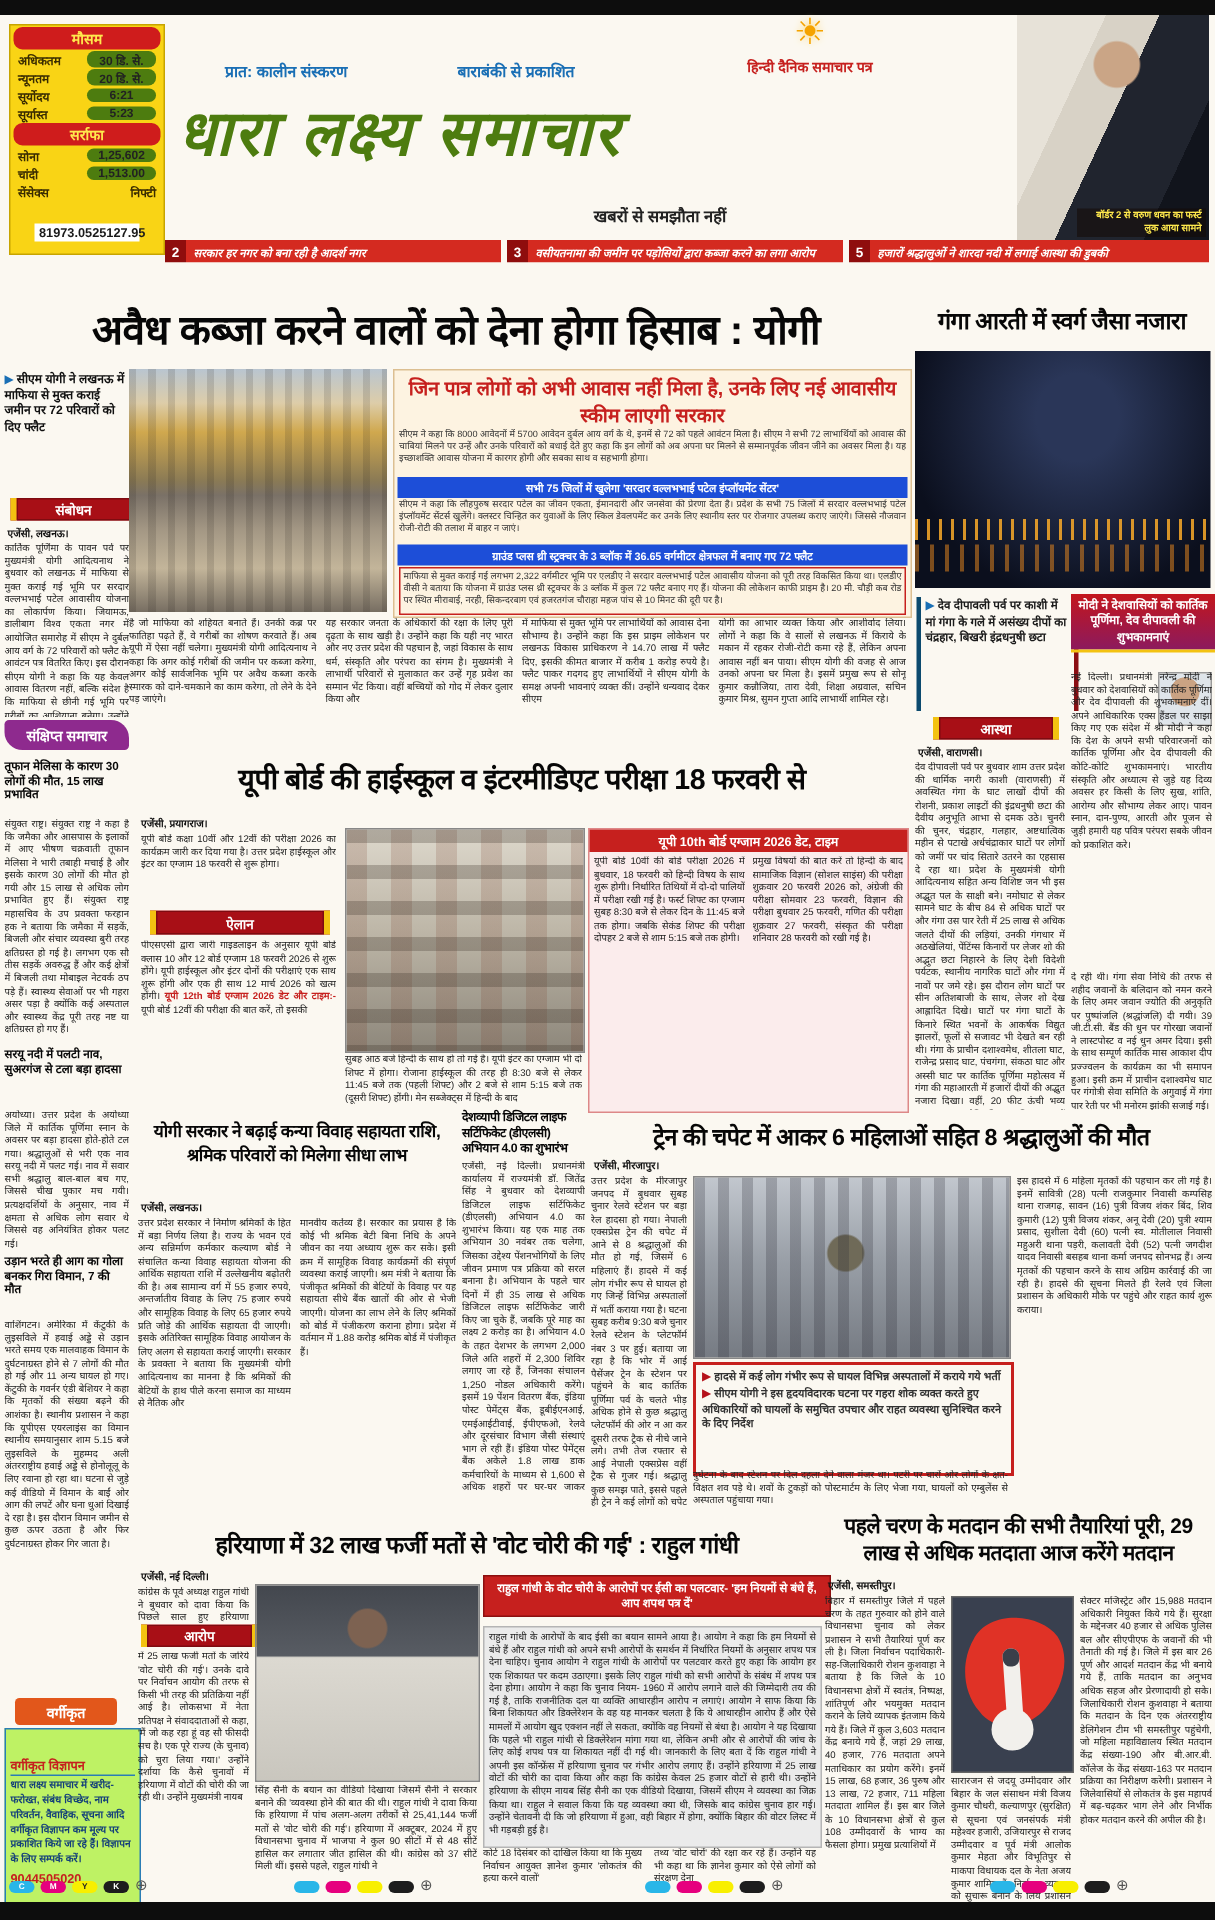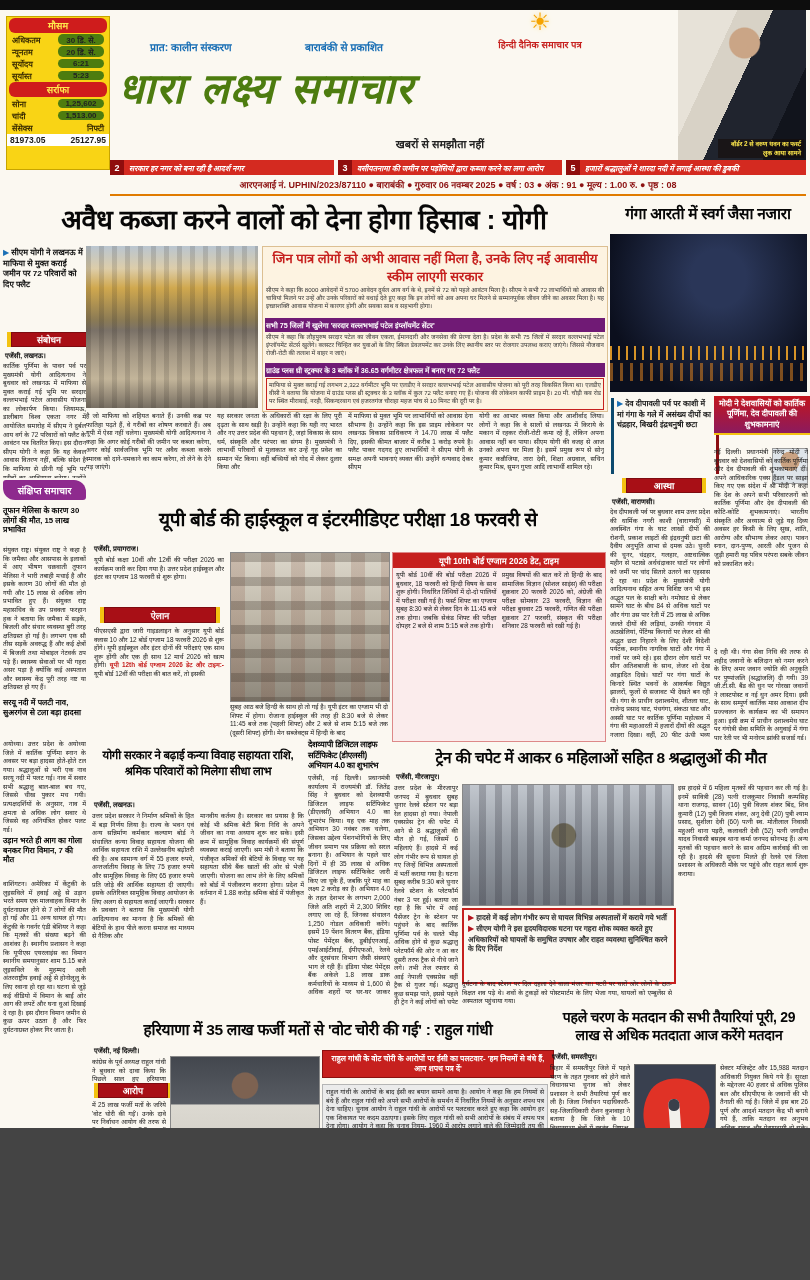--- a/index.html
+++ b/index.html
@@ -1,27 +1,27 @@
 <!DOCTYPE html>
 <html><head>
 <meta charset="utf-8">
 <style>
   html,body{margin:0;padding:0;background:#444;}
-  .page{position:relative;width:810px;height:1128px;margin:0 auto;background:#fbf8f1;overflow:hidden;
+  .page{position:relative;width:810px;height:1280px;margin:0 auto;background:#fbf8f1;overflow:hidden;
         font-family:"Liberation Sans","DejaVu Sans",sans-serif;color:#1a1a1a;}
   .abs{position:absolute;}
   .bt{font-size:6.4px;line-height:1.34;text-align:justify;color:#222;overflow:hidden;word-break:break-word;}
   .byline{font-size:6.8px;font-weight:bold;color:#111;}
   .hd{font-weight:900;color:#070707;letter-spacing:-0.3px;}
   .nowrap{white-space:nowrap;overflow:hidden;}
   .center{text-align:center;}
   .kicker{background:#a80f16;color:#fff;font-weight:bold;text-align:center;font-size:9px;
           border-left:4px solid #f3c211;border-right:4px solid #f3c211;box-shadow:0 0 0 1px #7e0b10 inset;
           display:flex;align-items:center;justify-content:center;}
-  .blueband{background:#701a75;color:#fff;font-weight:bold;font-size:7.2px;padding:2px 1px;}
+  .blueband{background:#1d4ed8;color:#fff;font-weight:bold;font-size:7.2px;text-align:center;padding:2px 1px;}
   .redtitle{color:#c6201e;font-weight:bold;font-size:13px;text-align:center;}
   .photo{overflow:hidden;border:1px solid #999;}
   .weatherbox{background:#f9d415;border:1px solid #c7a400;font-size:8px;}
   .wb-title{background:#cf1c1c;color:#ffe94d;font-weight:bold;text-align:center;font-size:9.5px;padding:1px 0;margin:1px 2px;border-radius:6px;}
   .wb-row{display:flex;justify-content:space-between;align-items:center;padding:0 3px;margin:1px 2px;}
   .wb-l{font-weight:bold;color:#3a2c00;font-size:8px;}
   .wb-v{background:#4d7c0f;border-radius:5px;padding:0 4px;font-weight:bold;font-size:8px;color:#222;min-width:38px;text-align:center;}
   .teaser{display:flex;height:15px;overflow:hidden;}
   .tnum{background:#8f0d0d;color:#fff;font-weight:bold;font-size:9px;width:14px;display:flex;align-items:center;justify-content:center;}
   .ttext{background:#d42a20;color:#fff;font-weight:bold;font-style:italic;font-size:7.6px;flex:1;display:flex;align-items:center;padding:0 5px;white-space:nowrap;overflow:hidden;}
@@ -90,21 +90,21 @@
         <span class="wb-v">1,25,602</span>
       </div>
     <div class="wb-row">
         <span class="wb-l">चांदी</span>
         <span class="wb-v">1,513.00</span>
       </div>
     <div class="wb-row">
         <span class="wb-l">सेंसेक्स</span>
         <span class="wb-l">निफ्टी</span>
       </div>
-    <div class="wb-row" style="background:#fff;margin:0;padding:1px 3px;">
+    <div class="wb-row" style="background:#fff;margin:16px;padding:1px 3px;">
         <span style="font-weight:bold;font-size:8.5px;">81973.05</span>
         <span style="font-weight:bold;font-size:8.5px;">25127.95</span>
       </div>
   </div>
 
   <div class="abs blue-ed" style="left:150px;top:40px;">प्रात: कालीन संस्करण</div>
   <div class="abs blue-ed" style="left:305px;top:40px;">बाराबंकी से प्रकाशित</div>
   <div class="abs sun center" style="left:520px;top:10px;width:40px;">☀</div>
   <div class="abs red-ed center" style="left:440px;top:38px;width:200px;">हिन्दी दैनिक समाचार पत्र</div>
   <div class="abs papertitle nowrap" style="left:118px;top:58px;width:562px;">धारा लक्ष्य समाचार</div>
@@ -121,21 +121,20 @@
     <span class="ttext">सरकार हर नगर को बना रही है आदर्श नगर</span>
   </div>
   <div class="abs teaser" style="left:338px;top:160px;width:224px;">
     <span class="tnum">3</span>
     <span class="ttext">वसीयतनामा की जमीन पर पड़ोसियों द्वारा कब्जा करने का लगा आरोप</span>
   </div>
   <div class="abs teaser" style="left:566px;top:160px;width:240px;">
     <span class="tnum">5</span>
     <span class="ttext">हजारों श्रद्धालुओं ने शारदा नदी में लगाई आस्था की डुबकी</span>
   </div>
-  <div class="abs dateline" style="left:110px;top:177px;width:696px;height:17px;">आरएनआई नं. UPHIN/2023/87110 ● बाराबंकी ● गुरुवार 06 नवम्बर 2025 ● वर्ष : 03 ● अंक : 91 ● मूल्य : 1.00 रु. ● पृष्ठ : 08</div>
 
   <div class="abs hd nowrap center" style="left:2px;top:200px;width:604px;font-size:27px;">अवैध कब्जा करने वालों को देना होगा हिसाब : योगी</div>
 
   <div class="abs deckbox" style="left:3px;top:248px;width:83px;height:82px;">
     <span class="arrow">▶</span><span>सीएम योगी ने लखनऊ में माफिया से मुक्त कराई जमीन पर 72 परिवारों को दिए फ्लैट</span>
   </div>
   <div class="abs kicker" style="left:7px;top:332px;width:76px;height:15px;">संबोधन</div>
   <div class="abs byline" style="left:5px;top:351px;">एजेंसी, लखनऊ।</div>
   <div class="abs bt" style="left:3px;top:362px;width:83px;height:116px;">कार्तिक पूर्णिमा के पावन पर्व पर मुख्यमंत्री योगी आदित्यनाथ ने बुधवार को लखनऊ में माफिया से मुक्त कराई गई भूमि पर सरदार वल्लभभाई पटेल आवासीय योजना का लोकार्पण किया। जियामऊ, डालीबाग विश्व एकता नगर में आयोजित समारोह में सीएम ने दुर्बल आय वर्ग के 72 परिवारों को फ्लैट के आवंटन पत्र वितरित किए। इस दौरान सीएम योगी ने कहा कि यह केवल आवास वितरण नहीं, बल्कि संदेश है कि माफिया से छीनी गई भूमि पर गरीबों का आशियाना बनेगा। उन्होंने कहा कि यह उन लोगों के लिए चेतावनी</div>
 
@@ -233,21 +232,21 @@
        repeating-linear-gradient(90deg, rgba(40,40,50,.25) 0 7px, rgba(0,0,0,0) 7px 16px),
        radial-gradient(circle at 48% 42%, #6f6a58 0 9%, rgba(0,0,0,0) 10%),
        linear-gradient(180deg,#c2c7ce 0%,#9aa0a8 45%,#767b83 100%);"></div>
   <div class="abs bulletbox" style="left:462px;top:908px;width:202px;height:66px;">
     <div><span class="arrow">▶</span><span>हादसे में कई लोग गंभीर रूप से घायल  विभिन्न अस्पतालों में कराये गये भर्ती</span></div>
     <div><span class="arrow">▶</span><span>सीएम योगी ने इस हृदयविदारक घटना पर गहरा शोक व्यक्त करते हुए अधिकारियों को घायलों के समुचित उपचार और राहत व्यवस्था सुनिश्चित करने के दिए निर्देश</span></div>
   </div>
   <div class="abs bt" style="left:462px;top:980px;width:210px;height:26px;">दुर्घटना के बाद स्टेशन पर दिल दहला देने वाला मंजर था। पटरी पर चारों ओर लोगों के क्षत-विक्षत शव पड़े थे। शवों के टुकड़ों को पोस्टमार्टम के लिए भेजा गया, घायलों को एम्बुलेंस से अस्पताल पहुंचाया गया।</div>
   <div class="abs bt" style="left:678px;top:784px;width:130px;height:222px;">इस हादसे में 6 महिला मृतकों की पहचान कर ली गई है। इनमें सावित्री (28) पत्नी राजकुमार निवासी कम्पसिह थाना राजगढ़, सावन (16) पुत्री विजय शंकर बिंद, शिव कुमारी (12) पुत्री विजय शंकर, अनू देवी (20) पुत्री श्याम प्रसाद, सुशीला देवी (60) पत्नी स्व. मोतीलाल निवासी महुअरी थाना पड़री, कलावती देवी (52) पत्नी जगदीश यादव निवासी बसहब थाना कर्मा जनपद सोनभद्र हैं। अन्य मृतकों की पहचान करने के साथ अग्रिम कार्रवाई की जा रही है। हादसे की सूचना मिलते ही रेलवे एवं जिला प्रशासन के अधिकारी मौके पर पहुंचे और राहत कार्य शुरू कराया।</div>
 
-  <div class="abs hd nowrap center" style="left:92px;top:1018px;width:452px;font-size:15.5px;">हरियाणा में 35 लाख फर्जी मतों से 'वोट चोरी की गई' : राहुल गांधी</div>
+  <div class="abs hd nowrap center" style="left:92px;top:1018px;width:452px;font-size:15.5px;">हरियाणा में 32 लाख फर्जी मतों से 'वोट चोरी की गई' : राहुल गांधी</div>
   <div class="abs byline" style="left:94px;top:1046px;">एजेंसी, नई दिल्ली।</div>
   <div class="abs bt" style="left:92px;top:1058px;width:74px;height:24px;">कांग्रेस के पूर्व अध्यक्ष राहुल गांधी ने बुधवार को दावा किया कि पिछले साल हुए हरियाणा विधानसभा चुनाव</div>
   <div class="abs kicker" style="left:94px;top:1083px;width:70px;height:15px;">आरोप</div>
   <div class="abs bt" style="left:92px;top:1101px;width:74px;height:178px;">में 25 लाख फर्जी मतों के जरिये 'वोट चोरी की गई'। उनके दावे पर निर्वाचन आयोग की तरफ से किसी भी तरह की प्रतिक्रिया नहीं आई है। लोकसभा में नेता प्रतिपक्ष ने संवाददाताओं से कहा, 'मैं जो कह रहा हूं वह सौ फीसदी सच है। एक पूरे राज्य (के चुनाव) को चुरा लिया गया।' उन्होंने दर्शाया कि कैसे चुनावों में हरियाणा में वोटों की चोरी की जा रही थी। उन्होंने मुख्यमंत्री नायब</div>
   <div class="abs photo" style="left:170px;top:1056px;width:148px;height:130px;border:1px solid #888;
        background:
        radial-gradient(circle at 50% 22%, #7d6251 0 10%, rgba(0,0,0,0) 11%),
        linear-gradient(180deg,#43474e 0%,#585c63 36%,#dcd9d1 37%,#c9c6be 100%);"></div>
   <div class="abs bt" style="left:170px;top:1190px;width:148px;height:90px;">सिंह सैनी के बयान का वीडियो दिखाया जिसमें सैनी ने सरकार बनाने की 'व्यवस्था होने की बात की थी। राहुल गांधी ने दावा किया कि हरियाणा में पांच अलग-अलग तरीकों से 25,41,144 फर्जी मतों से 'वोट चोरी की गई'। हरियाणा में अक्टूबर, 2024 में हुए विधानसभा चुनाव में भाजपा ने कुल 90 सीटों में से 48 सीटें हासिल कर लगातार जीत हासिल की थी। कांग्रेस को 37 सीटें मिली थीं। इससे पहले, राहुल गांधी ने</div>
   <div class="abs rahulboxtitle" style="left:322px;top:1050px;width:222px;">राहुल गांधी के वोट चोरी के आरोपों पर ईसी का पलटवार- 'हम नियमों से बंधे हैं, आप शपथ पत्र दें'</div>

